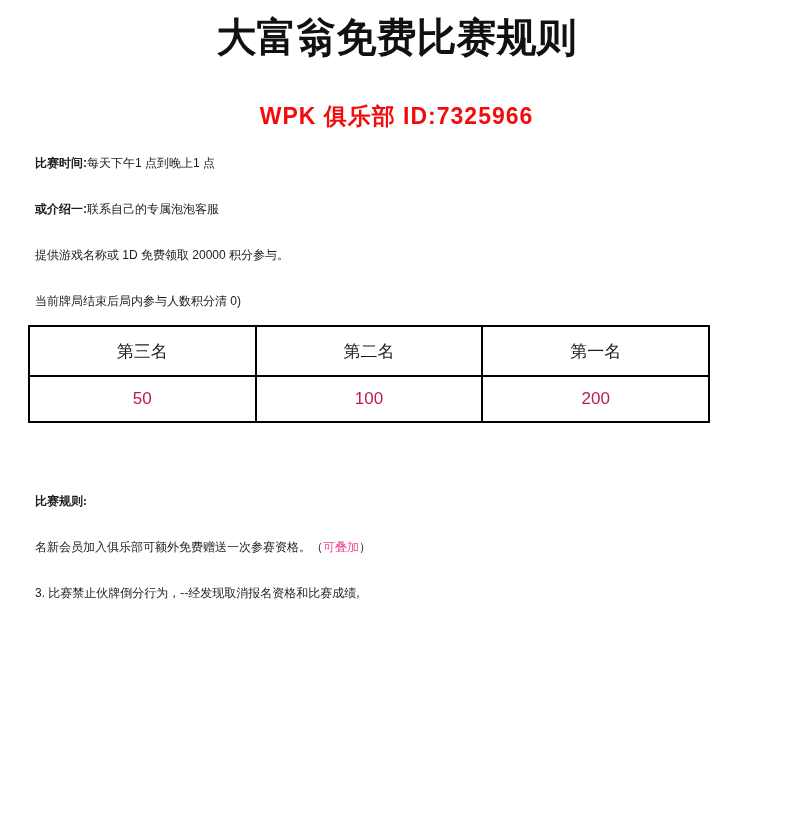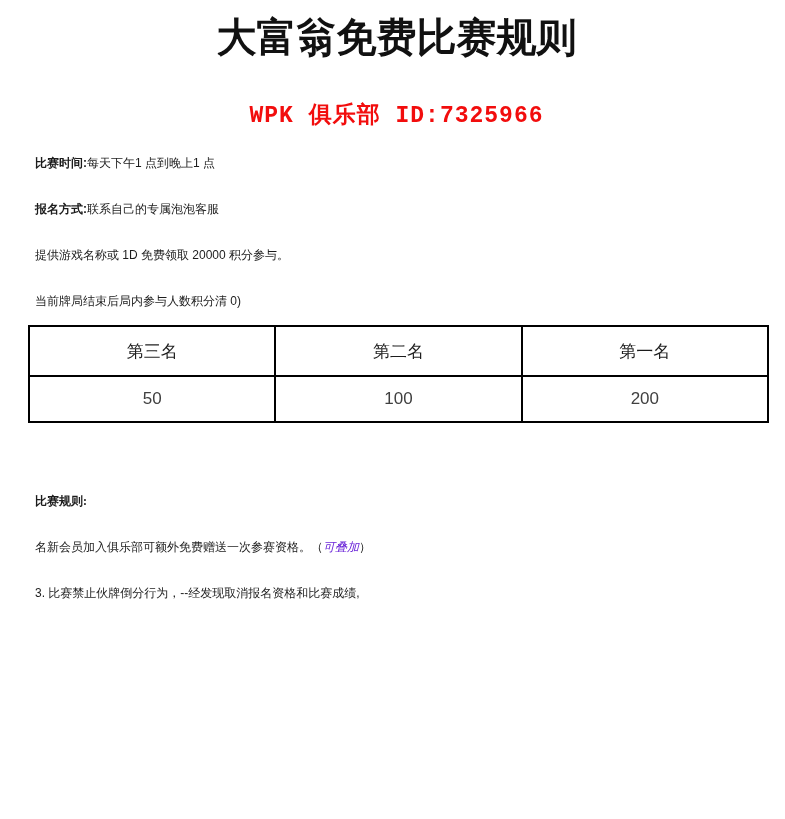--- a/index.html
+++ b/index.html
@@ -22,80 +22,80 @@
     font-family: "Liberation Serif", "DejaVu Serif", serif;
     font-size: 40px;
     font-weight: 600;
     margin: 0;
     padding-top: 15px;
     line-height: 46px;
     color: #111111;
   }
   .subtitle {
     text-align: center;
-    font-family: Liberation Mono, monospace;
+    font-family: Liberation Sans, sans-serif;
     font-size: 23px;
     font-weight: 700;
     color: #f20d0d;
     margin: 0;
     padding-top: 42px;
     line-height: 26px;
     letter-spacing: 1px;
   }
   .info-block {
     margin-top: 11px;
   }
   .line {
     font-size: 12px;
     line-height: 46px;
     white-space: nowrap;
     margin: 0;
   }
   .b { font-weight: 700; }
-  .red { color: #6d28d9; font-style: italic; }
+  .red { color: #ec4899; }
   table.prize {
     border-collapse: collapse;
     table-layout: fixed;
-    width: 741px;
+    width: 682px;
     margin-left: -7px; 
     margin-top: 1px;
   }
   table.prize th,
   table.prize td {
     border: 2px solid #000000;
     text-align: center;
     font-size: 17px;
     padding: 0;
   }
   table.prize th {
     font-weight: 400;
     color: #1c1c1c;
     height: 48px;
   }
   table.prize td {
-    color: #404040;
+    color: #be185d;
     height: 44px;
   }
   .rules-heading {
     margin-top: 55px;
     font-family: Liberation Serif, serif;
   }
 </style>
 </head>
 <body>
 
 <div class="doc">
 
   <h1 class="title">大富翁免费比赛规则</h1>
 
   <div class="subtitle">WPK 俱乐部 ID:7325966</div>
 
   <div class="info-block">
     <p class="line"><span class="b">比赛时间:</span><span>每天下午1 点到晚上1 点</span></p>
-    <p class="line"><span class="b">报名方式:</span><span>联系自己的专属泡泡客服</span></p>
+    <p class="line"><span class="b">或介绍一:</span><span>联系自己的专属泡泡客服</span></p>
     <p class="line"><span>提供游戏名称或 1D 免费领取 20000 积分参与。</span></p>
     <p class="line"><span>当前牌局结束后局内参与人数积分清 0)</span></p>
   </div>
 
   <table class="prize">
     <tbody>
         <tr>
       <th>第三名</th>
       <th>第二名</th>
       <th>第一名</th>

